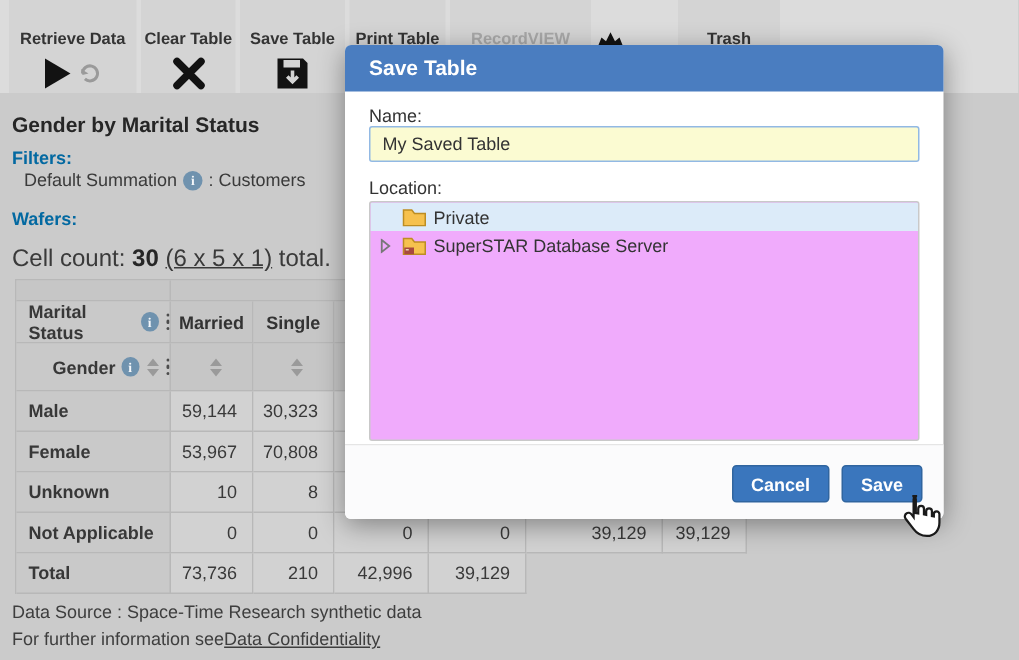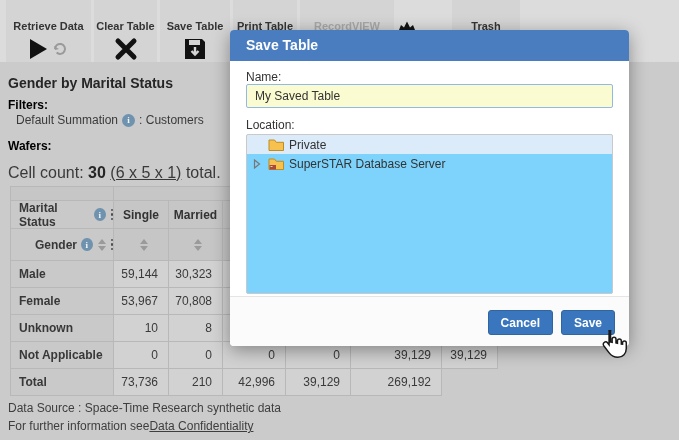--- a/index.html
+++ b/index.html
@@ -13,21 +13,21 @@
   
   .toolbar { position:absolute; left:0; top:0; width:679px; height:62px; background:#dcdcdc; }
   .tbtn { position:absolute; top:0; height:62px; background:#d4d4d4;
           display:flex; flex-direction:column; align-items:center; }
   .tbtn .lbl { font-size:11px; font-weight:700; color:#343434; margin-top:20px; }
   .tbtn.disabled .lbl { color:#a8a8a8; }
   .tbtn .ico { height:34px; display:flex; align-items:center; justify-content:center; margin-top:3px; }
   .play { width:0; height:0; border-left:17px solid #121212; border-top:10px solid transparent; border-bottom:10px solid transparent; }
   
   .pagetitle { position:absolute; left:8px; top:75px; font-size:14px; font-weight:700; color:#262626; }
-  .flabel { position:absolute; left:8px; font-size:12px; font-weight:700; color:#000000; }
+  .flabel { position:absolute; left:8px; font-size:12px; font-weight:700; color:#0369a1; }
   .fitem  { position:absolute; left:16px; top:113px; font-size:12px; display:flex; align-items:center; gap:4px; }
   .cellcount { position:absolute; left:8px; top:164px; font-size:16px; }
   .cellcount b { color:#262626; }
   .cellcount .lnk { text-decoration:underline; }
   .info { display:inline-flex; width:13px; height:13px; border-radius:50%; background:#6f92ae;
           color:#f4f7fa; font-size:9px; font-weight:700; align-items:center; justify-content:center;
           font-family:"Liberation Serif", serif; }
   
   .dtable { position:absolute; left:10px; top:186px; width:488px; border-left:1px solid #b8b8b8; border-top:1px solid #b8b8b8; font-size:12px; }
   .trow { display:grid; grid-template-columns:103px 55px 54px 63px 65px 91px 56px; }
@@ -53,21 +53,21 @@
   
   .modal { position:absolute; left:230px; top:30px; width:399px; height:316px; background:#fff;
            border-radius:4px; box-shadow:0 4px 18px rgba(0,0,0,.38); z-index:20; color:#333; }
   .mhead { height:31px; background:#4a7dc0; border-radius:4px 4px 0 0; color:#fff;
            font-size:14px; font-weight:700; line-height:31px; padding-left:16px; }
   .mlabel { position:absolute; left:16px; font-size:12px; color:#333; }
   .minput { position:absolute; left:16px; top:54px; width:367px; height:24px;
             background:#fbfbd2; border:1px solid #92b9e4; border-radius:2px;
             font-size:12px; padding-left:8px; color:#333; font-family:"Liberation Sans", sans-serif; outline:none; }
   .tree { position:absolute; left:16px; top:104px; width:367px; height:160px;
-          border:1px solid #c9c9c9; border-radius:2px; background:#7dd3fc; overflow:hidden; }
+          border:1px solid #c9c9c9; border-radius:2px; background:#f0abfc; overflow:hidden; }
   .titem { height:19px; display:flex; align-items:center; font-size:12px; padding-left:4px; gap:5px; }
   .titem.sel { background:#dcebf9; }
   .caret { width:12px; display:flex; justify-content:center; }
   .mfoot { position:absolute; left:0; top:266px; width:100%; height:50px; background:#fbfbfc;
            border-top:1px solid #e5e5e5; border-radius:0 0 4px 4px;
            display:flex; justify-content:flex-end; align-items:flex-start; gap:8px; padding:13px 14px 0 0; }
   .mbtn { height:25px; padding:0 12px; background:#3a76bd; border:1px solid #30659f; border-radius:3px;
           color:#fff; font-size:12px; font-weight:700; display:flex; align-items:center; }
   
   .cursor { position:absolute; left:596px; top:327px; z-index:30; }
@@ -139,22 +139,22 @@
   <div class="trow h1">
     <div class="cell hd rh">
       <span>Marital Status</span>
       <span class="info" style="margin-left:4px">i</span>
       <span class="dots">
           <i></i>
           <i></i>
           <i></i>
         </span>
     </div>
+    <div class="cell hd chead">Married</div>
     <div class="cell hd chead">Single</div>
-    <div class="cell hd chead">Married</div>
     <div class="cell hd chead"></div>
     <div class="cell hd chead"></div>
     <div class="cell hd chead"></div>
     <div class="cell hd chead"></div>
   </div>
   <div class="trow h2">
     <div class="cell hd rh" style="padding-left:24px;">
       <span>Gender</span>
       <span class="info" style="margin-left:4px">i</span>
       <span class="sort">
@@ -220,21 +220,20 @@
     <div class="cell num">0</div>
     <div class="cell num">39,129</div>
     <div class="cell num">39,129</div>
   </div>
   <div class="trow dr">
     <div class="cell rh">Total</div>
     <div class="cell num">73,736</div>
     <div class="cell num">210</div>
     <div class="cell num">42,996</div>
     <div class="cell num">39,129</div>
-    <div class="cell num">269,192</div>
   </div>
 </div>
 
 <div class="foot1">Data Source : Space-Time Research synthetic data</div>
 <div class="foot2">
   <span>For further information see</span><span class="lnk">Data Confidentiality</span>
 </div>
 
 <div class="modal">
   <div class="mhead">Save Table</div>

